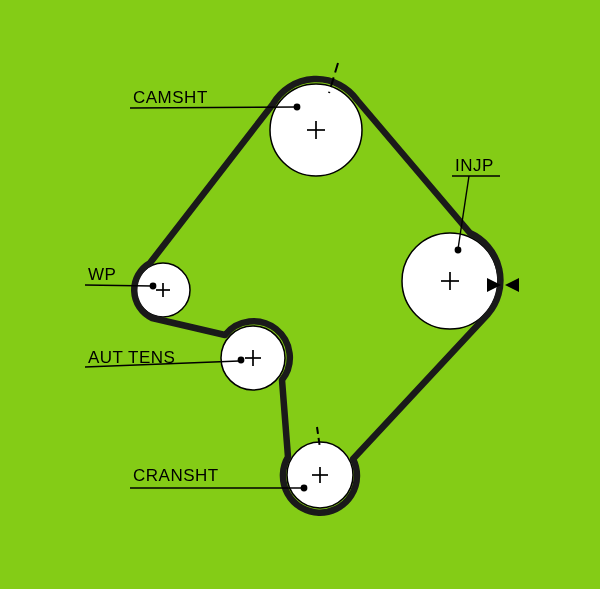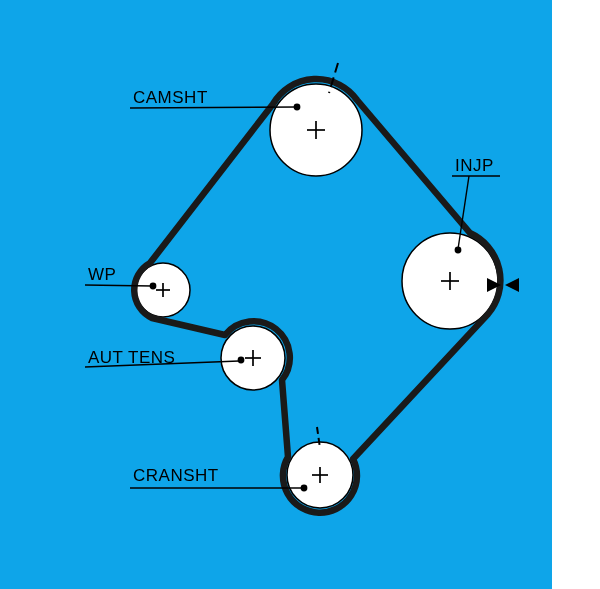--- a/index.html
+++ b/index.html
@@ -2,23 +2,23 @@
 <html><head>
 <meta charset="utf-8">
 <style>
   html, body {
     margin: 0;
     padding: 0;
     background: #ffffff;
   }
   .page {
     position: relative;
-    width: 552px;
+    width: 600px;
     height: 589px;
-    background: #0ea5e9;
+    background: #84cc16;
     overflow: hidden;
     font-family: "Liberation Sans", sans-serif;
   }
   svg text {
     font-family: "Liberation Sans", sans-serif;
     font-size: 17px;
     letter-spacing: 0.5px;
     fill: #000000;
   }
   .pulley {

